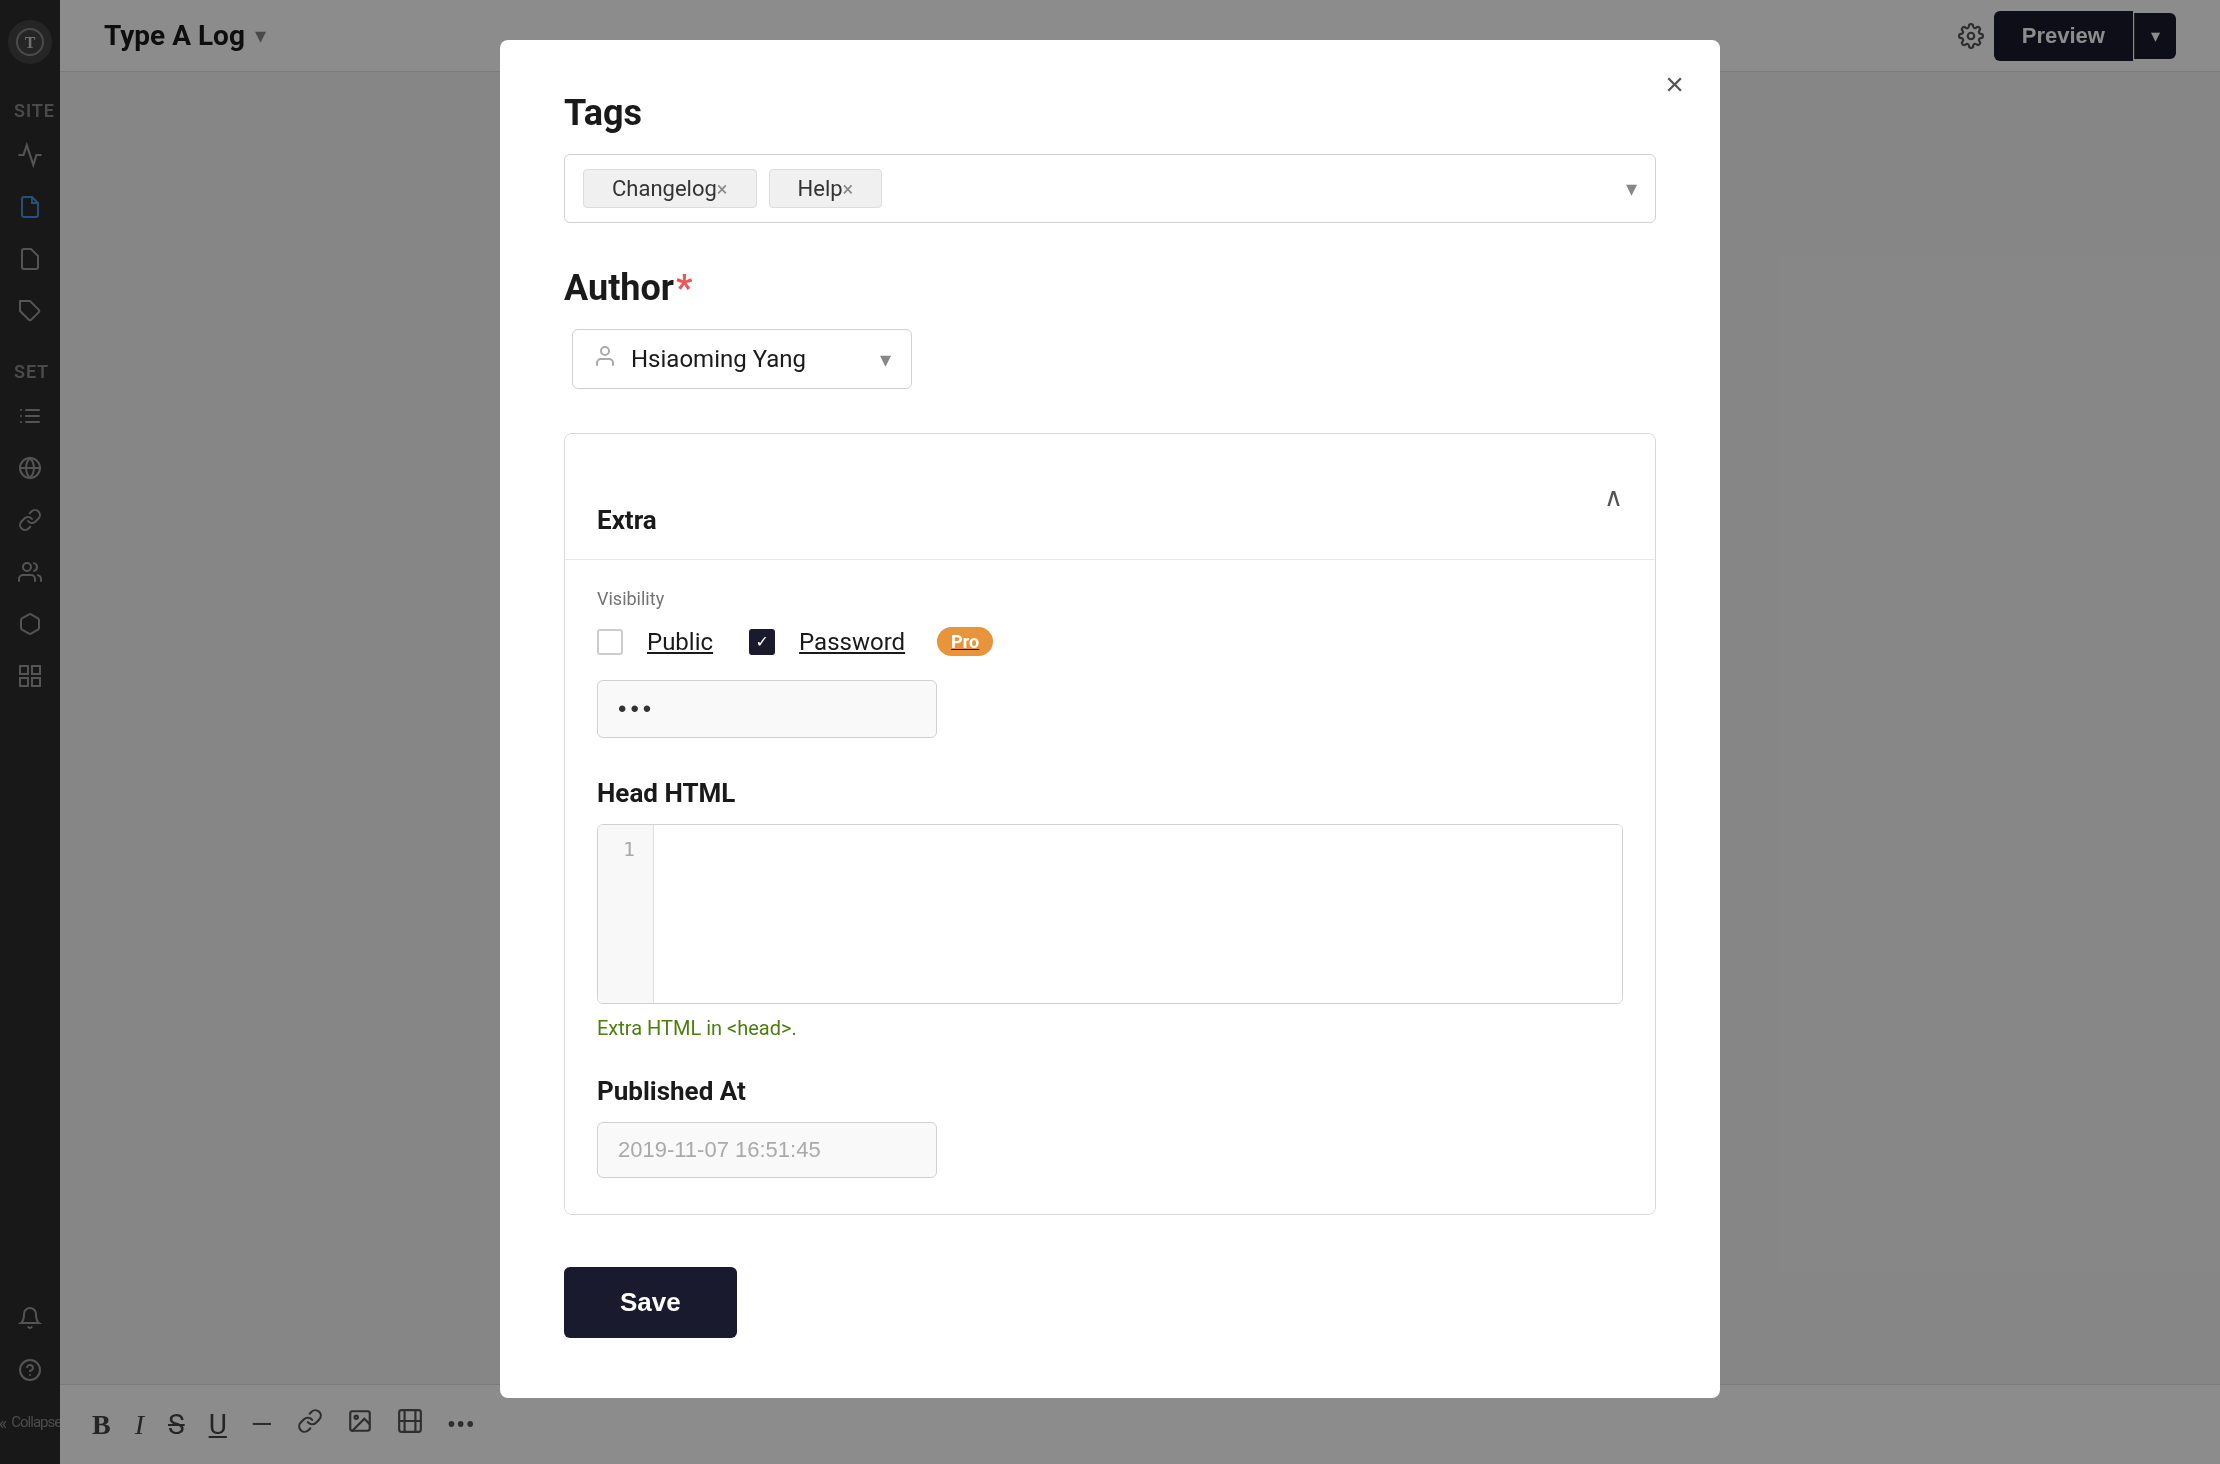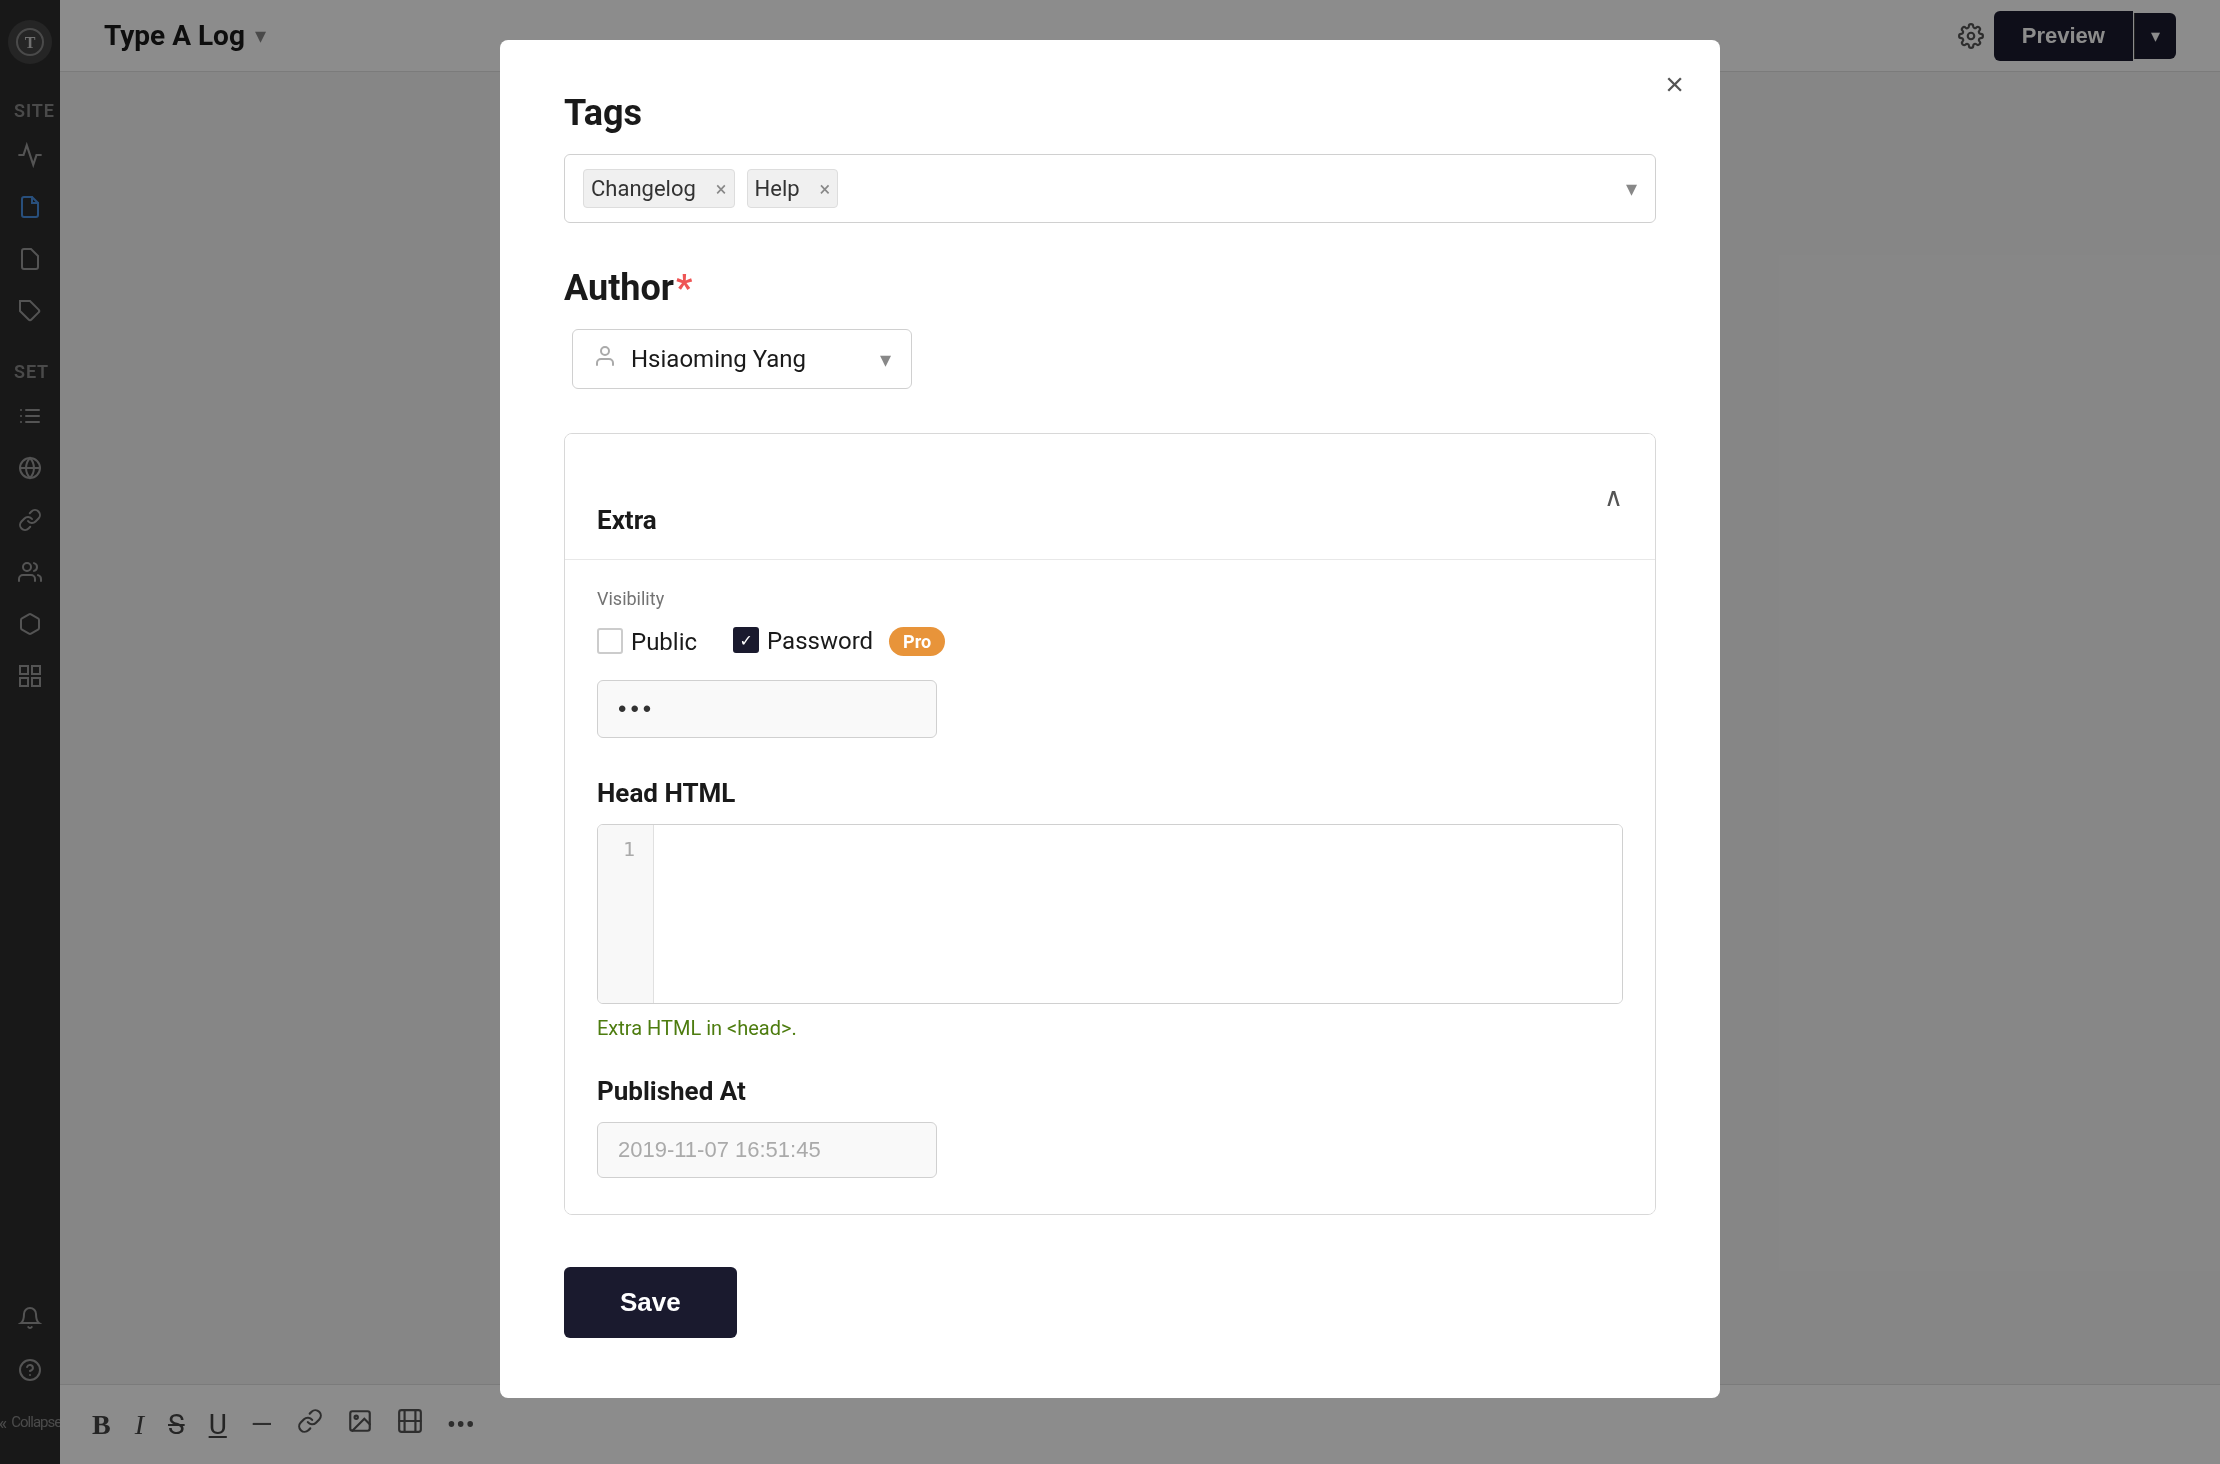--- a/index.html
+++ b/index.html
@@ -209,24 +209,24 @@
       min-height: 68px;
       position: relative;
     }
 
     .tag-chip {
       display: flex;
       align-items: center;
       background: #f0f0f0;
       border: 1px solid #ddd;
       border-radius: 4px;
-      padding: 6px 7px;
+      padding: 6px 28px;
       font-size: 22px;
       color: #333;
-      gap: 20px;
+      gap: 0;
     }
 
     .tag-remove {
       cursor: pointer;
       color: #888;
       font-size: 20px;
     }
 
     .tags-dropdown-arrow {
       margin-left: auto;
@@ -317,24 +317,26 @@
 
     .visibility-options {
       display: flex;
       align-items: center;
       gap: 36px;
       margin-bottom: 24px;
     }
 
     .vis-option {
       display: flex;
-      gap: 8px;
+      align-items: center;
+      gap: 24px;
       font-size: 24px;
       color: #1a1a1a;
       cursor: pointer;
+      text-decoration: underline;
     }
 
     .checkbox {
       width: 26px;
       height: 26px;
       border: 2px solid #ccc;
       border-radius: 3px;
       background: #fff;
       display: flex;
       align-items: center;

